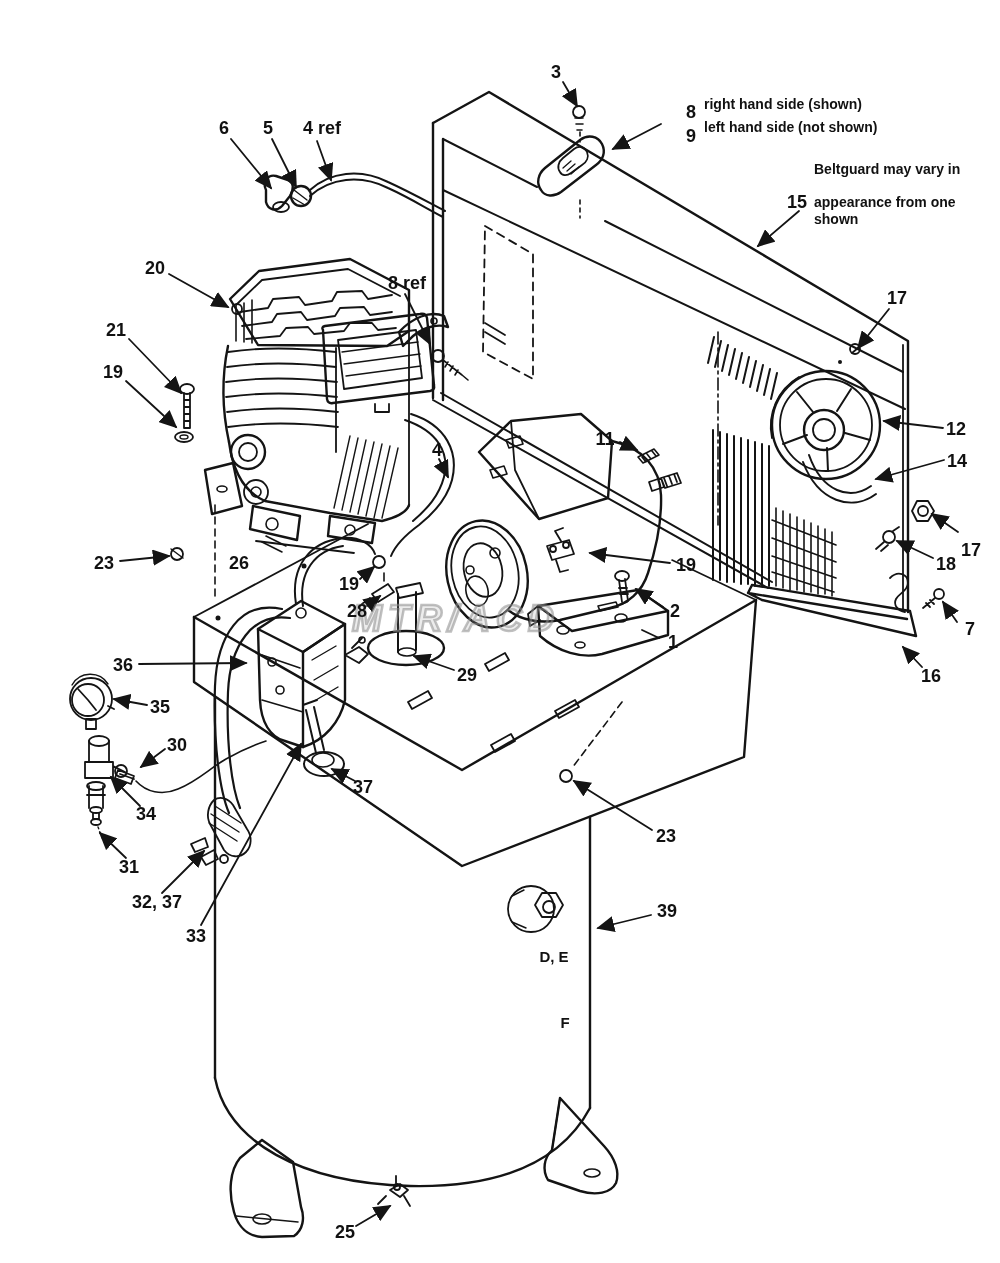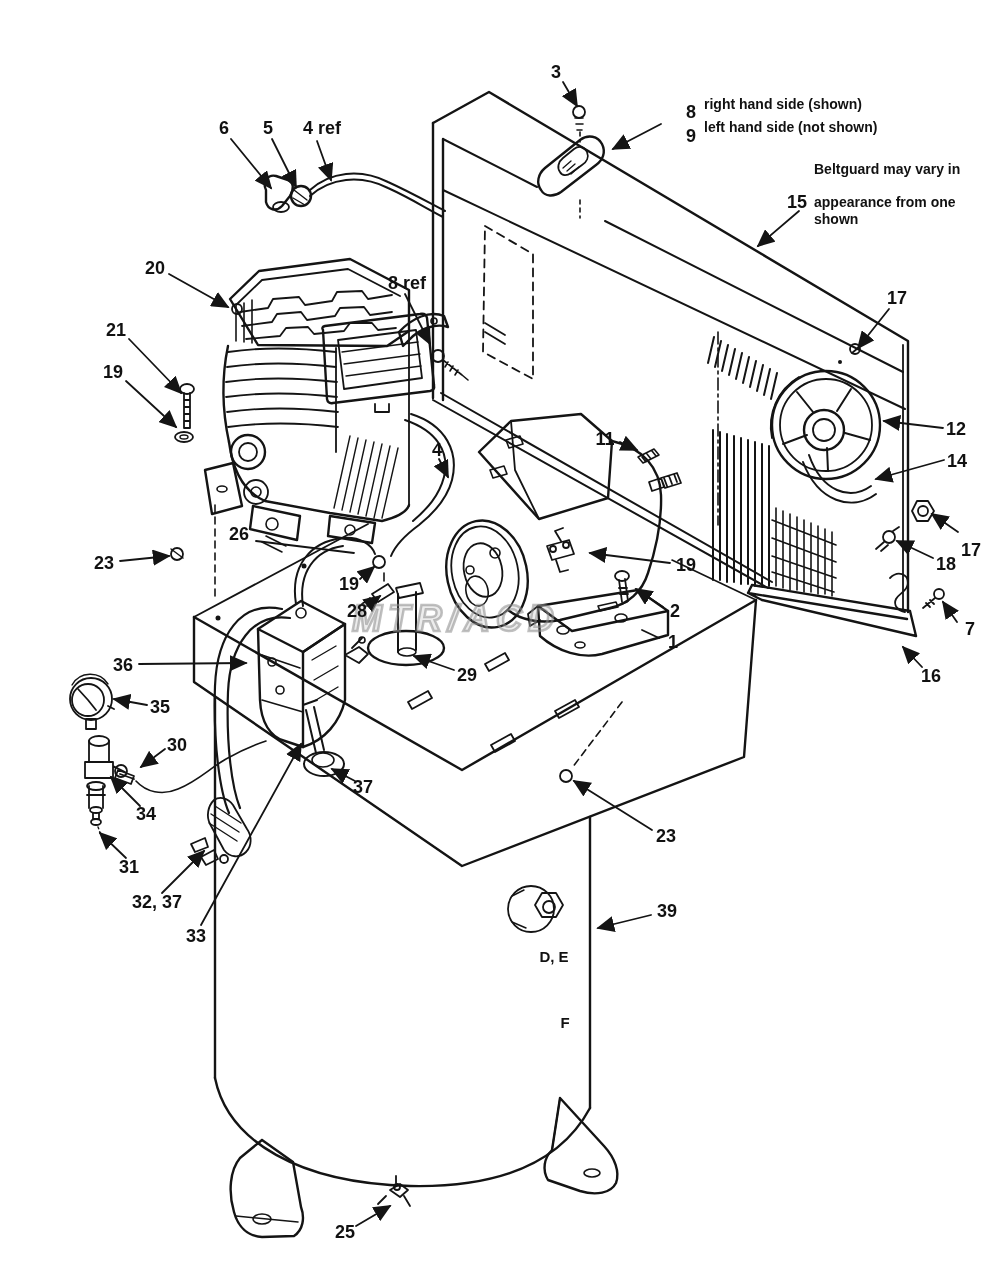--- a/index.html
+++ b/index.html
@@ -349,21 +349,21 @@
   <div class="c" style="left:957px;top:461px">14</div>
   <div class="c" style="left:971px;top:550px">17</div>
   <div class="c" style="left:946px;top:564px">18</div>
   <div class="c" style="left:970px;top:629px">7</div>
   <div class="c" style="left:931px;top:676px">16</div>
   <div class="c" style="left:605px;top:439px">11</div>
   <div class="c" style="left:686px;top:565px">19</div>
   <div class="c" style="left:675px;top:611px">2</div>
   <div class="c" style="left:673px;top:642px">1</div>
   <div class="c" style="left:104px;top:563px">23</div>
-  <div class="c" style="left:239px;top:534px">26</div>
+  <div class="c" style="left:239px;top:563px">26</div>
   <div class="c" style="left:349px;top:584px">19</div>
   <div class="c" style="left:357px;top:611px">28</div>
   <div class="c" style="left:467px;top:675px">29</div>
   <div class="c" style="left:123px;top:665px">36</div>
   <div class="c" style="left:160px;top:707px">35</div>
   <div class="c" style="left:177px;top:745px">30</div>
   <div class="c" style="left:146px;top:814px">34</div>
   <div class="c" style="left:129px;top:867px">31</div>
   <div class="c" style="left:157px;top:902px">32, 37</div>
   <div class="c" style="left:196px;top:936px">33</div>

